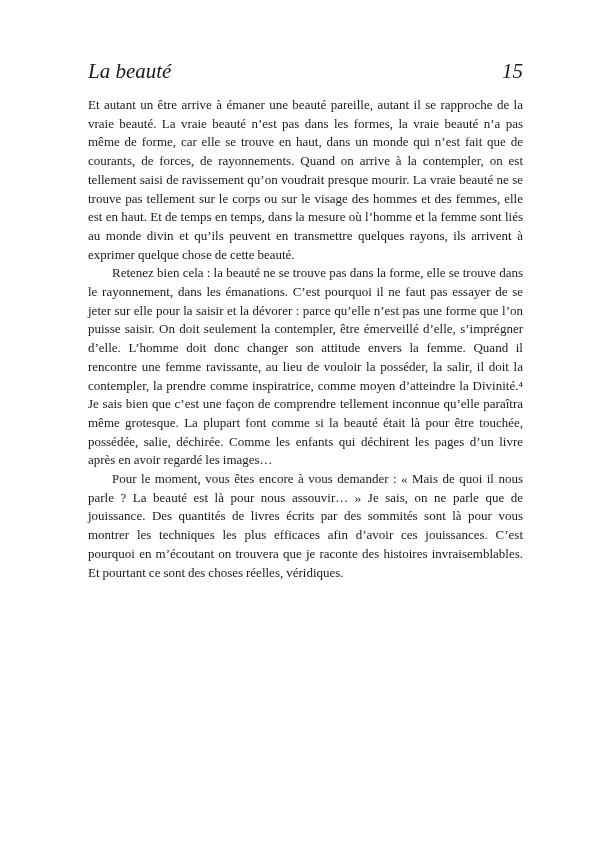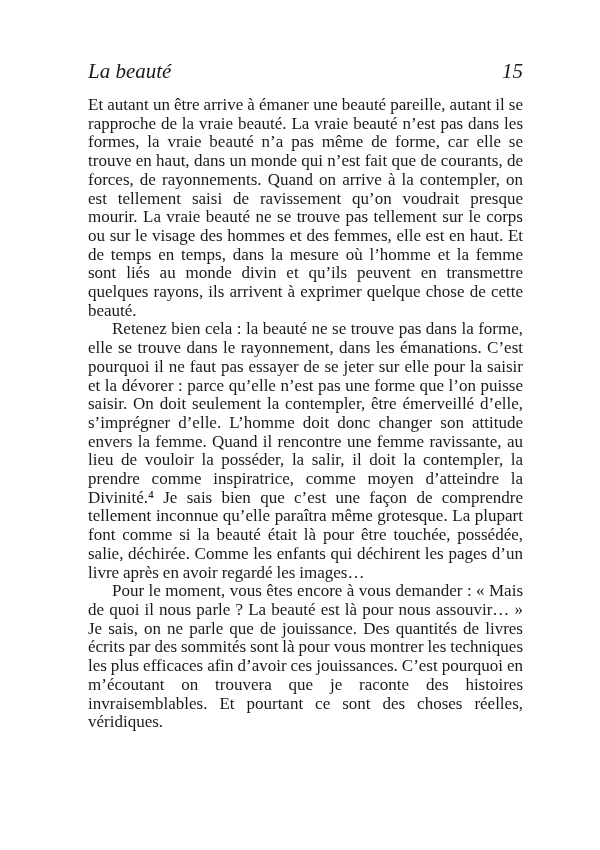--- a/index.html
+++ b/index.html
@@ -26,21 +26,21 @@
       display: flex;
       justify-content: space-between;
       align-items: baseline;
       font-style: italic;
       font-size: 21px;
       line-height: 19px;
       margin-bottom: 15px;
     }
     .body-text p.para {
       margin: 0;
-      font-size: 17px;
+      font-size: 13px;
       line-height: 18.7px;
       text-align: justify;
       hyphens: auto;
       -webkit-hyphens: auto;
       word-spacing: -0.02em;
     }
     .body-text p.para.indent {
       text-indent: 24px;
     }
   </style>

